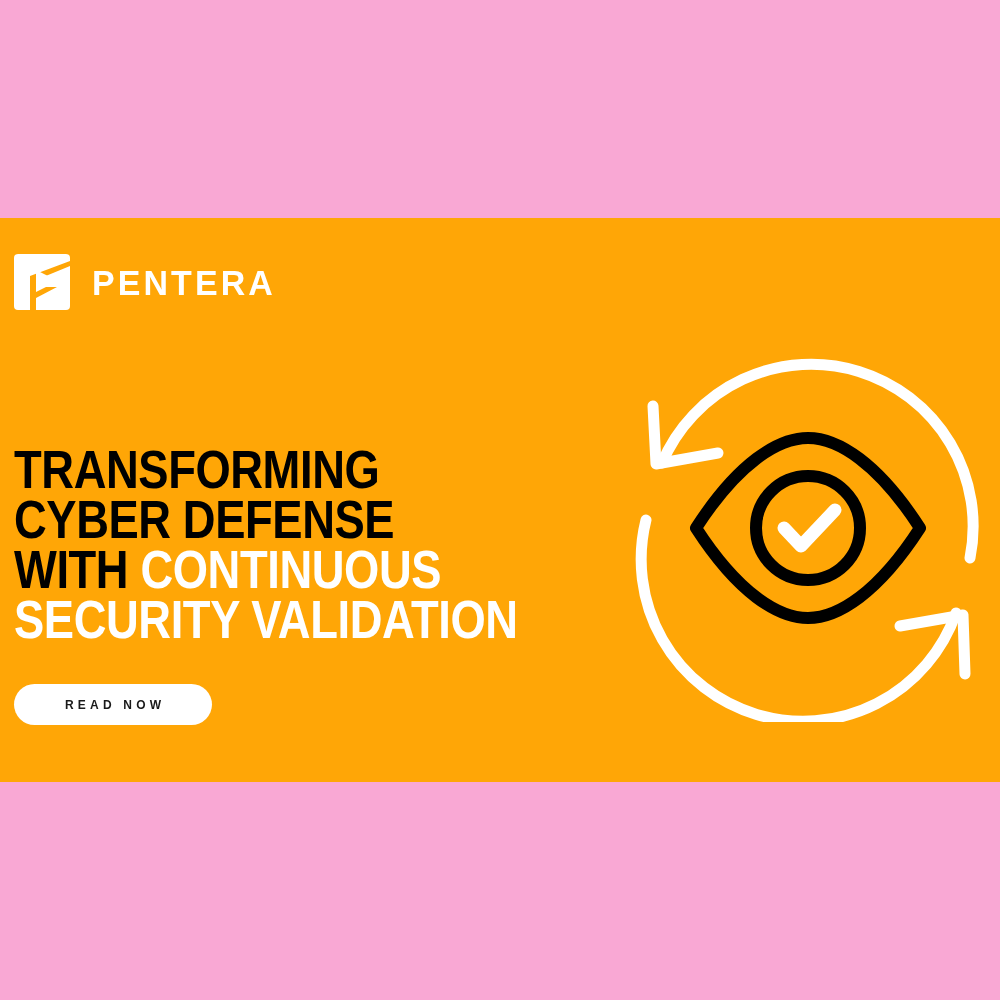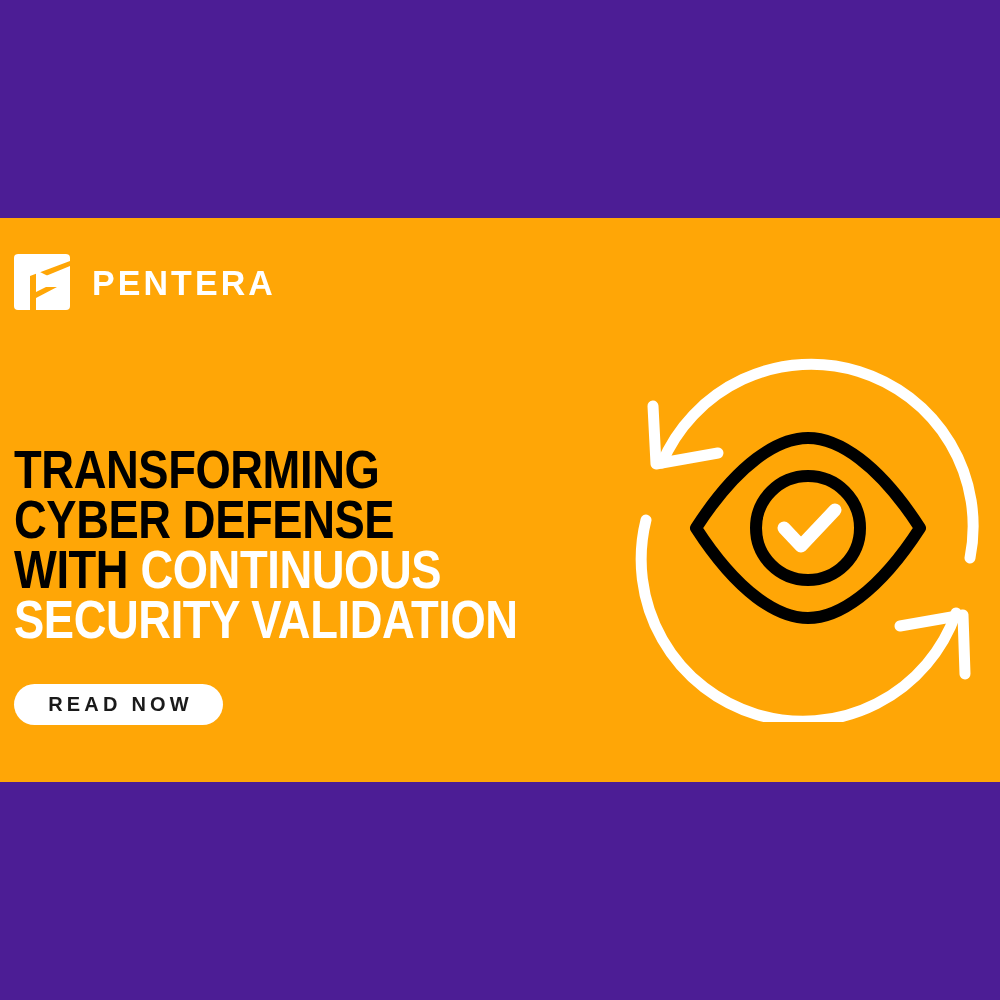--- a/index.html
+++ b/index.html
@@ -92,21 +92,21 @@
     top: 466px;
     height: 41px;
     min-width: 198px;
     box-sizing: border-box;
     padding: 0 30px;
     background: #ffffff;
     border: none;
     border-radius: 21px;
     color: #1a1a1a;
     font-family: "Liberation Sans", sans-serif;
-    font-size: 20px;
+    font-size: 12px;
     font-weight: bold;
     letter-spacing: 4.2px;
     text-indent: 4.2px;
     cursor: pointer;
     display: flex;
     align-items: center;
     justify-content: center;
   }
 
   
@@ -115,21 +115,21 @@
     left: 612px;
     top: 112px;
     width: 392px;
     height: 392px;
   }
   #hero-illustration svg { display: block; width: 100%; height: 100%; }
 </style>
 </head>
 <body>
 
-<div id="banner-root" style="background: #4c1d95;">
+<div id="banner-root" style="background: #f9a8d4;">
 
   <div id="hero-band" style="background: rgb(255, 166, 6);">
 
     <div id="logo-lockup">
       <svg id="logo-mark" viewBox="0 0 56 56" aria-hidden="true">
         <defs>
           <clipPath id="markClip">
             <rect x="0" y="0" width="56" height="56" rx="4" ry="4"></rect>
           </clipPath>
         </defs>

